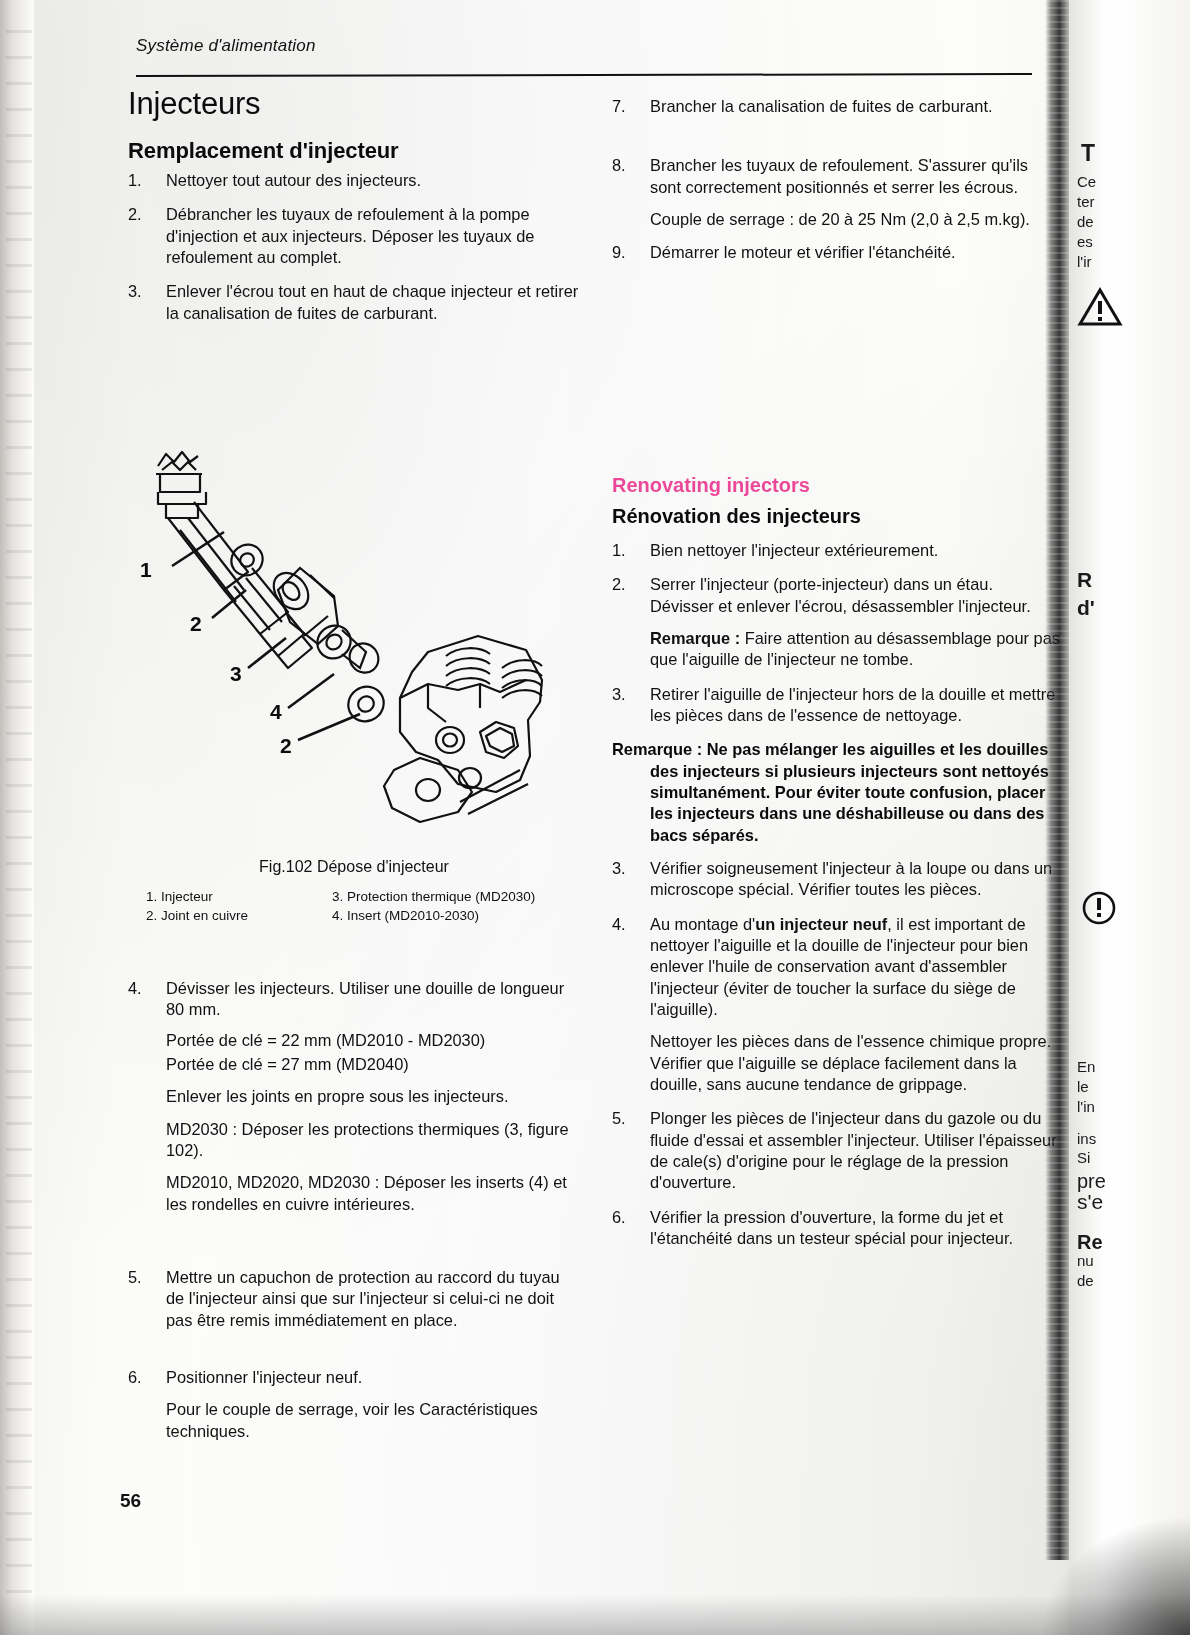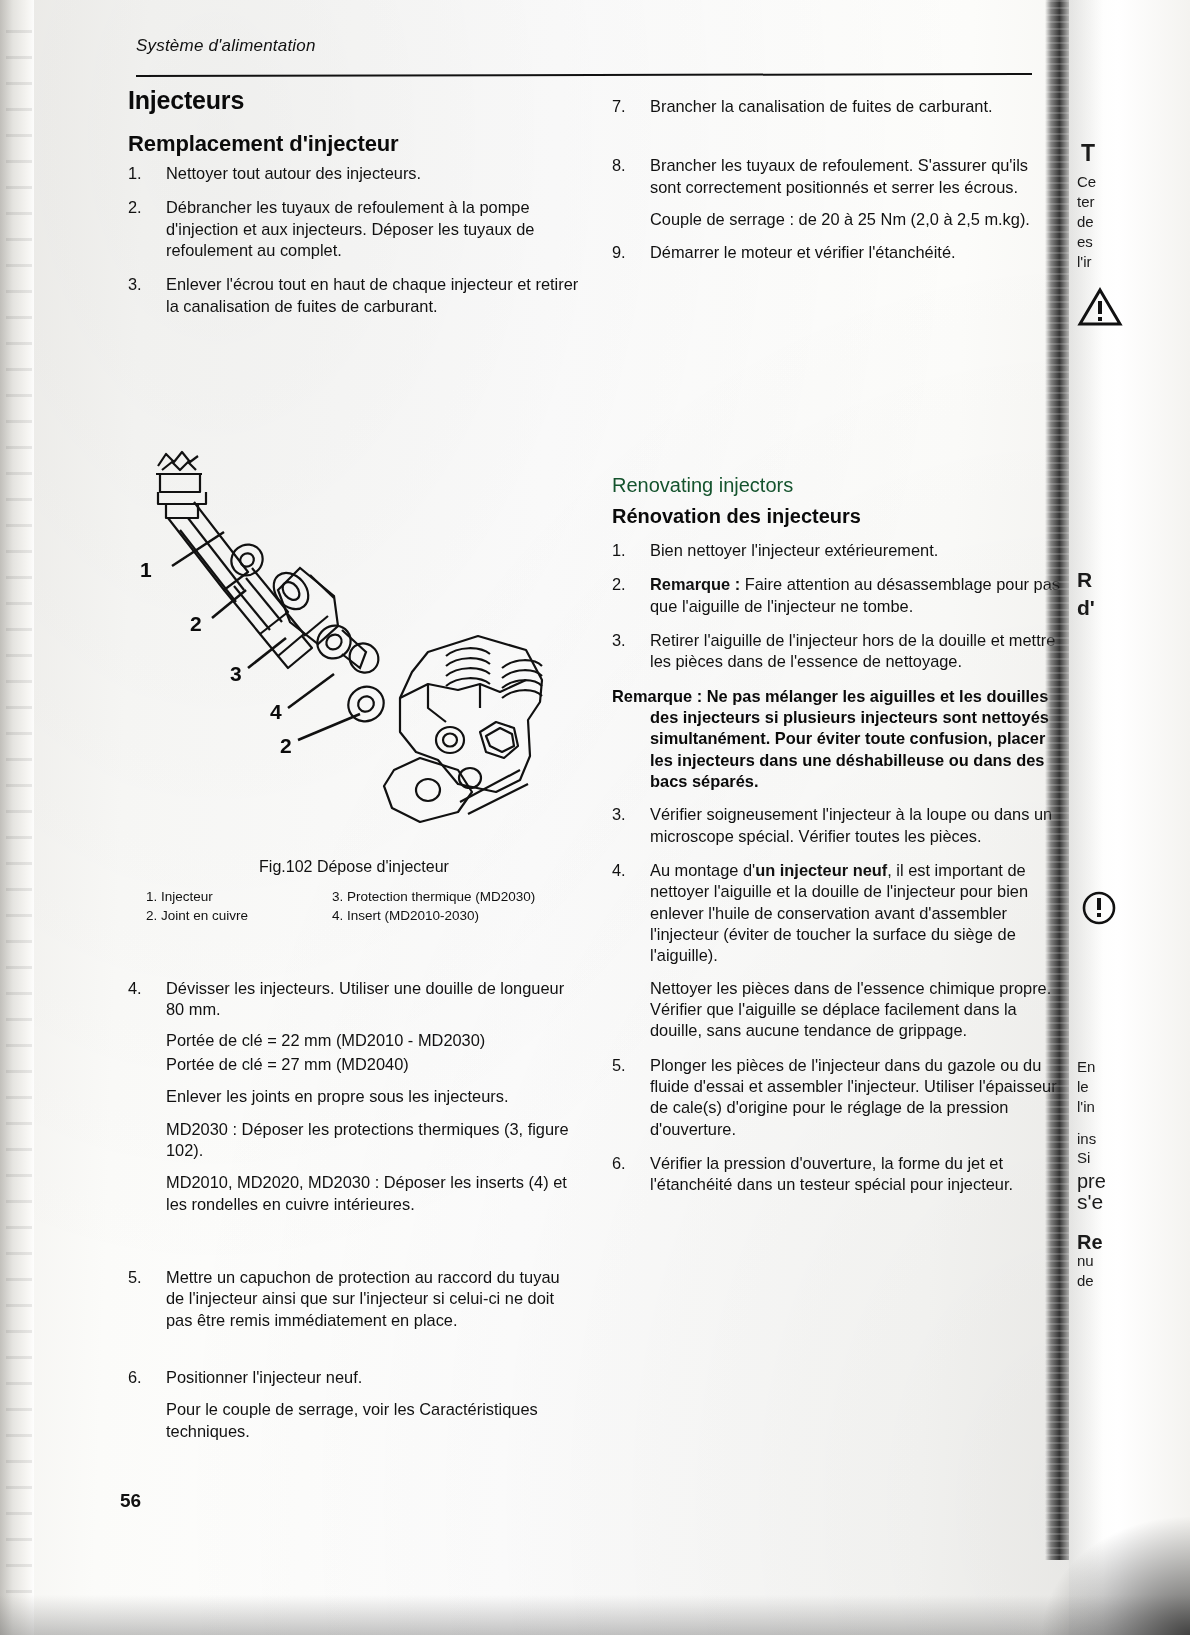--- a/index.html
+++ b/index.html
@@ -68,27 +68,27 @@
     position:absolute;left:136px;top:74px;width:896px;height:0;
     border-top:2.4px solid #111;
     transform:rotate(-0.12deg);
   }
 
   
   .col-left{position:absolute;left:128px;top:86px;width:452px;}
   .col-right{position:absolute;left:612px;top:96px;width:448px;}
 
   h1.title{
-    font-size:25px;font-weight:bold;margin:0 0 16px 0;color:#0b0b0b;letter-spacing:-.2px;
+    font-size:31px;font-weight:normal;margin:0 0 16px 0;color:#0b0b0b;letter-spacing:-.2px;
   }
   h2.sub{
     font-size:22px;font-weight:bold;margin:0 0 6px 0;color:#0b0b0b;letter-spacing:-.1px;
   }
   h2.sub2{
-    font-size:20px;font-weight:normal;margin:0 0 8px 0;color:#14532d;
+    font-size:20px;font-weight:bold;margin:0 0 8px 0;color:#ec4899;
   }
   h2.sub3{
     font-size:20px;font-weight:bold;margin:4px 0 12px 0;color:#0b0b0b;
   }
 
   ol.steps{list-style:none;margin:0;padding:0;}
   ol.steps > li{
     position:relative;padding-left:38px;margin-bottom:13px;
     font-size:16.4px;line-height:1.30;color:#111;
   }
@@ -345,20 +345,21 @@
     <h2 class="sub2">Renovating injectors</h2>
     <h2 class="sub3">Rénovation des injecteurs</h2>
 
     <ol class="steps">
       <li>
         <span class="num">1.</span>
         <span>Bien nettoyer l'injecteur extérieurement.</span>
       </li>
       <li>
         <span class="num">2.</span>
+        <span>Serrer l'injecteur (porte-injecteur) dans un étau. Dévisser et enlever l'écrou, désassembler l'injecteur.</span>
         <div class="para"><span class="bold">Remarque :</span><span> Faire attention au désassemblage pour pas que l'aiguille de l'injecteur ne tombe.</span></div>
       </li>
       <li>
         <span class="num">3.</span>
         <span>Retirer l'aiguille de l'injecteur hors de la douille et mettre les pièces dans de l'essence de nettoyage.</span>
       </li>
     </ol>
 
     <div class="noteblock"><span>Remarque :</span><span> Ne pas mélanger les aiguilles et les douilles des injecteurs si plusieurs injecteurs sont nettoyés simultanément. Pour éviter toute confusion, placer les injecteurs dans une déshabilleuse ou dans des bacs séparés.</span></div>
 

